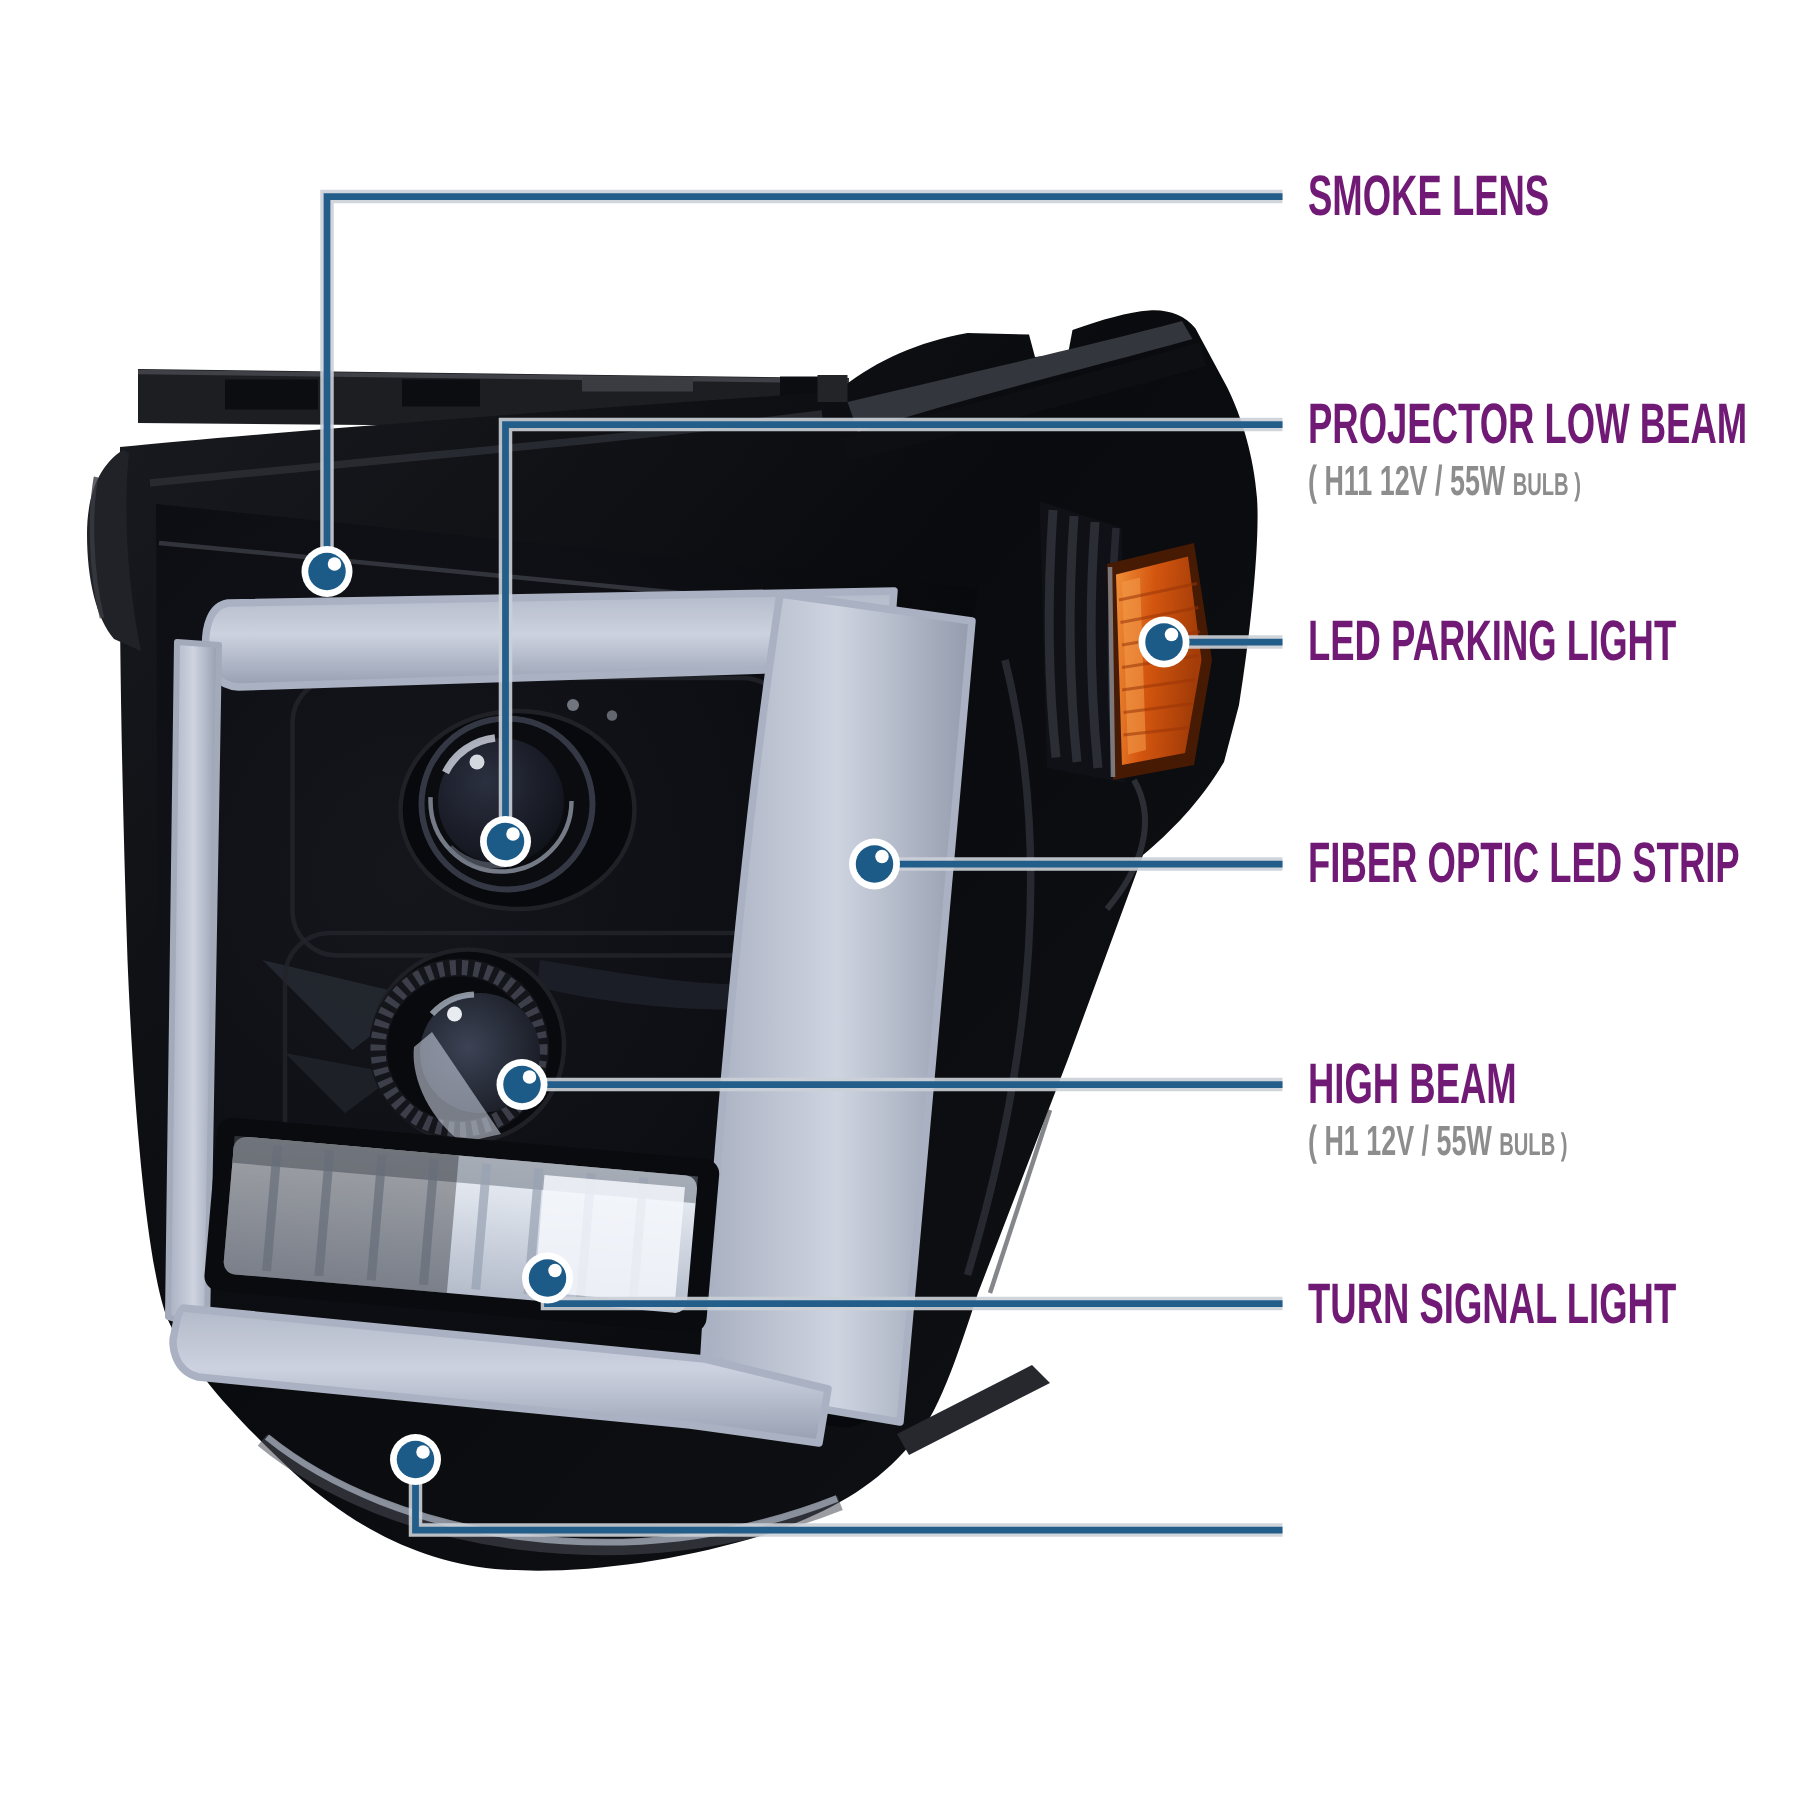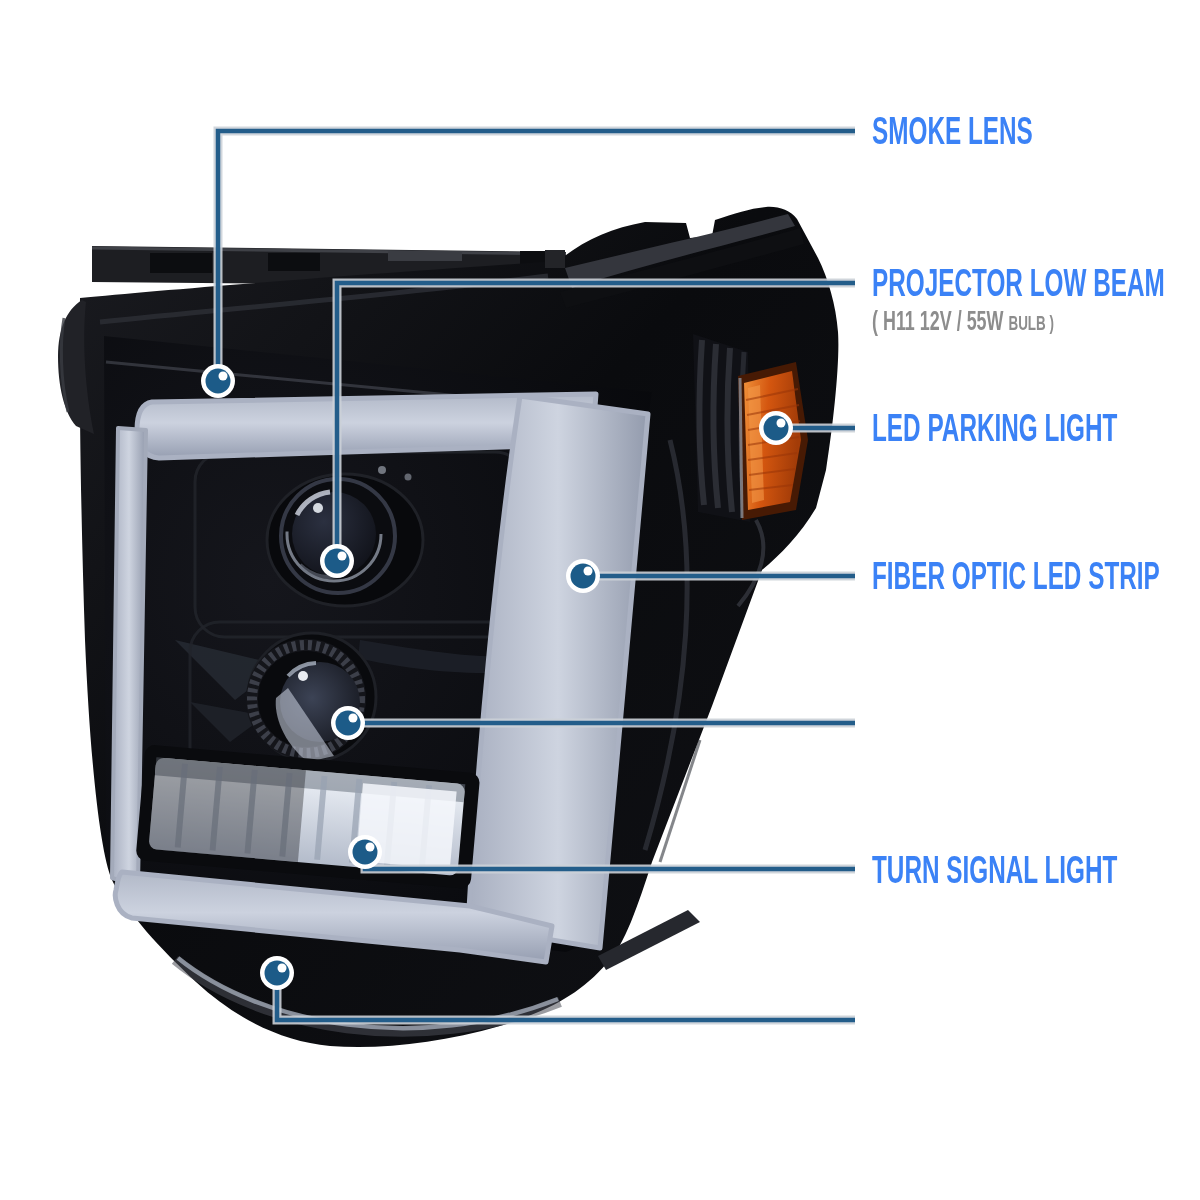--- a/index.html
+++ b/index.html
@@ -3,21 +3,21 @@
 <meta charset="utf-8">
 <style>
   html,body{margin:0;padding:0;background:#ffffff;}
   .stage{
     position:relative;width:1200px;height:1200px;background:#ffffff;overflow:hidden;
     font-family:"Liberation Sans", sans-serif;
   }
   .art{position:absolute;left:0;top:0;width:1200px;height:1200px;}
   .callout{position:absolute;left:872px;}
   .c-label{
-    font-weight:700;font-size:38px;line-height:44px;color:#3b82f6;white-space:nowrap;
+    font-weight:700;font-size:38px;line-height:44px;color:#701a75;white-space:nowrap;
   }
   .c-sub{
     font-weight:700;font-size:28px;line-height:31px;color:#8d8d8d;white-space:nowrap;
   }
   .c-sub .sub-small{font-size:21px;}
   .cond{display:inline-block;transform:scaleX(0.64);transform-origin:0 50%;white-space:nowrap;}
 </style>
 </head>
 <body>
 
@@ -260,19 +260,23 @@
   </div>
 
   <div class="callout" style="top:406px">
     <div class="c-label"><span class="cond">LED PARKING LIGHT</span></div>
   </div>
 
   <div class="callout" style="top:554px">
     <div class="c-label"><span class="cond">FIBER OPTIC LED STRIP</span></div>
   </div>
 
+  <div class="callout" style="top:701px">
+    <div class="c-label"><span class="cond">HIGH BEAM</span></div>
+    <div class="c-sub"><span class="cond"><span>( H1  12V / 55W</span> <span class="sub-small">BULB )</span></span></div>
+  </div>
 
   <div class="callout" style="top:848px">
     <div class="c-label"><span class="cond">TURN SIGNAL LIGHT</span></div>
   </div>
 
 
 </div>
 
 </body></html>

